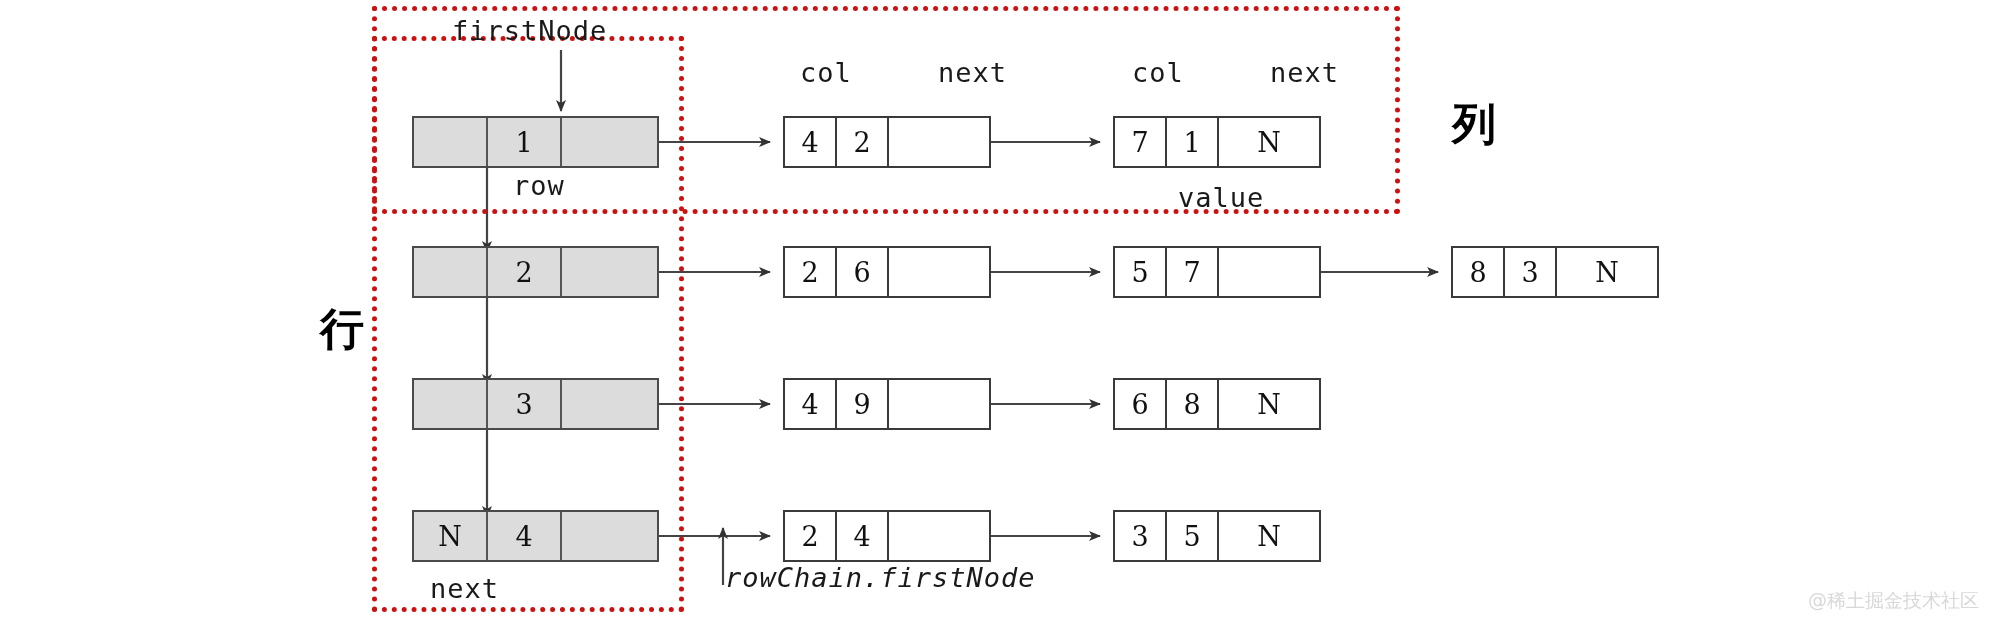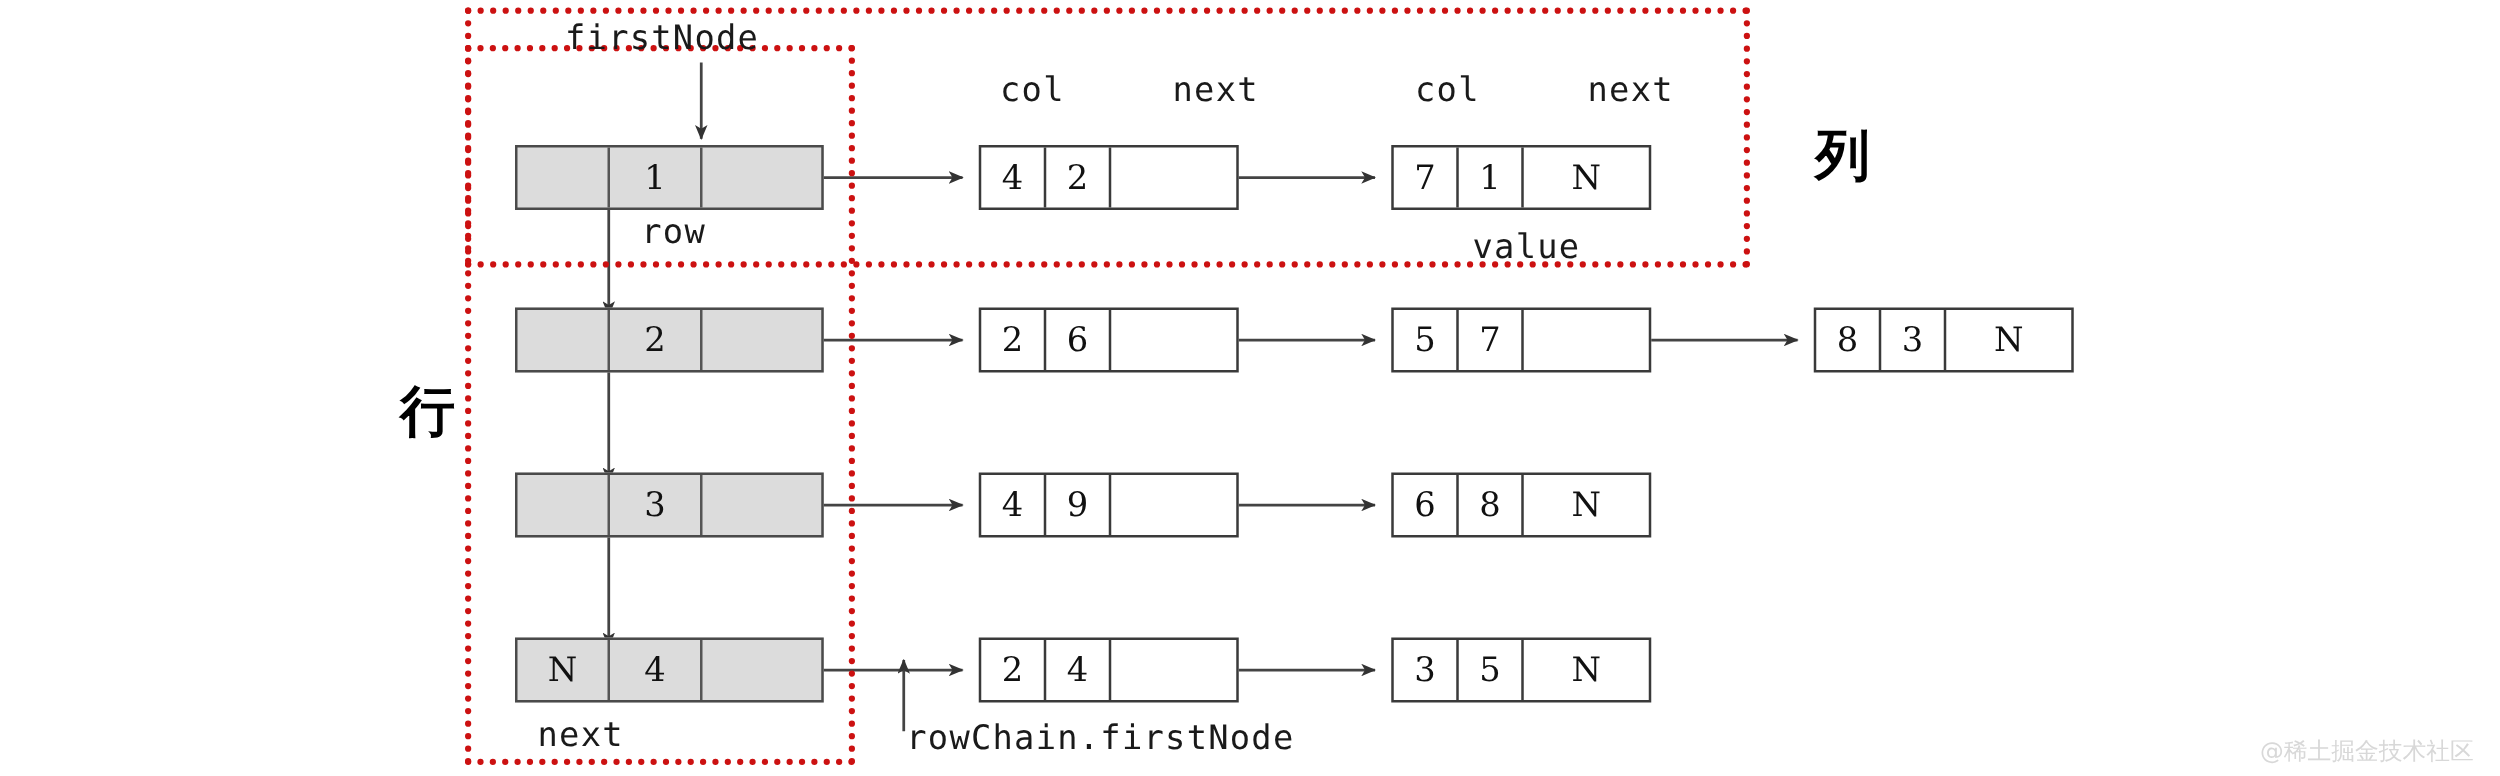--- a/index.html
+++ b/index.html
@@ -121,21 +121,21 @@
   <div class="redbox" style="left:372px;top:36px;width:312px;height:576px;"></div>
 
   <div class="label" style="left:452px;top:15px;">firstNode</div>
 
   <div class="label" style="left:513px;top:170px;">row</div>
 
   <div class="label" style="left:1178px;top:182px;">value</div>
 
   <div class="label" style="left:430px;top:573px;">next</div>
 
-  <div class="label" style="left:725px;top:575px;">rowChain.firstNode</div>
+  <div class="label" style="left:725px;top:562px;font-style:italic;">rowChain.firstNode</div>
 
   <div id="col-headings">
       <div class="label" style="left: 800px; top: 57px;">col</div>
       <div class="label" style="left: 938px; top: 57px;">next</div>
       <div class="label" style="left: 1132px; top: 57px;">col</div>
       <div class="label" style="left: 1270px; top: 57px;">next</div>
     </div>
 
   <div class="cjk" style="left:1452px;top:95px;">列</div>
   <div class="cjk" style="left:320px;top:300px;">行</div>

